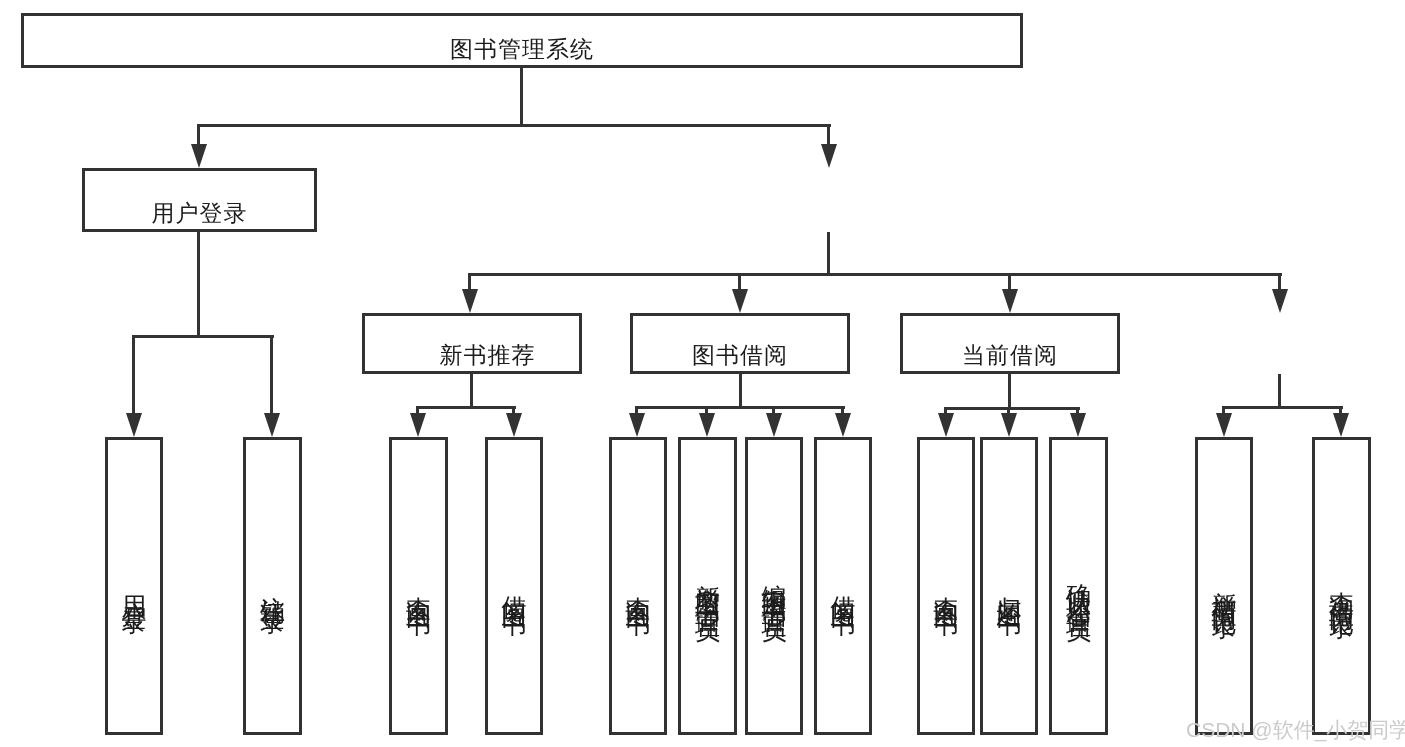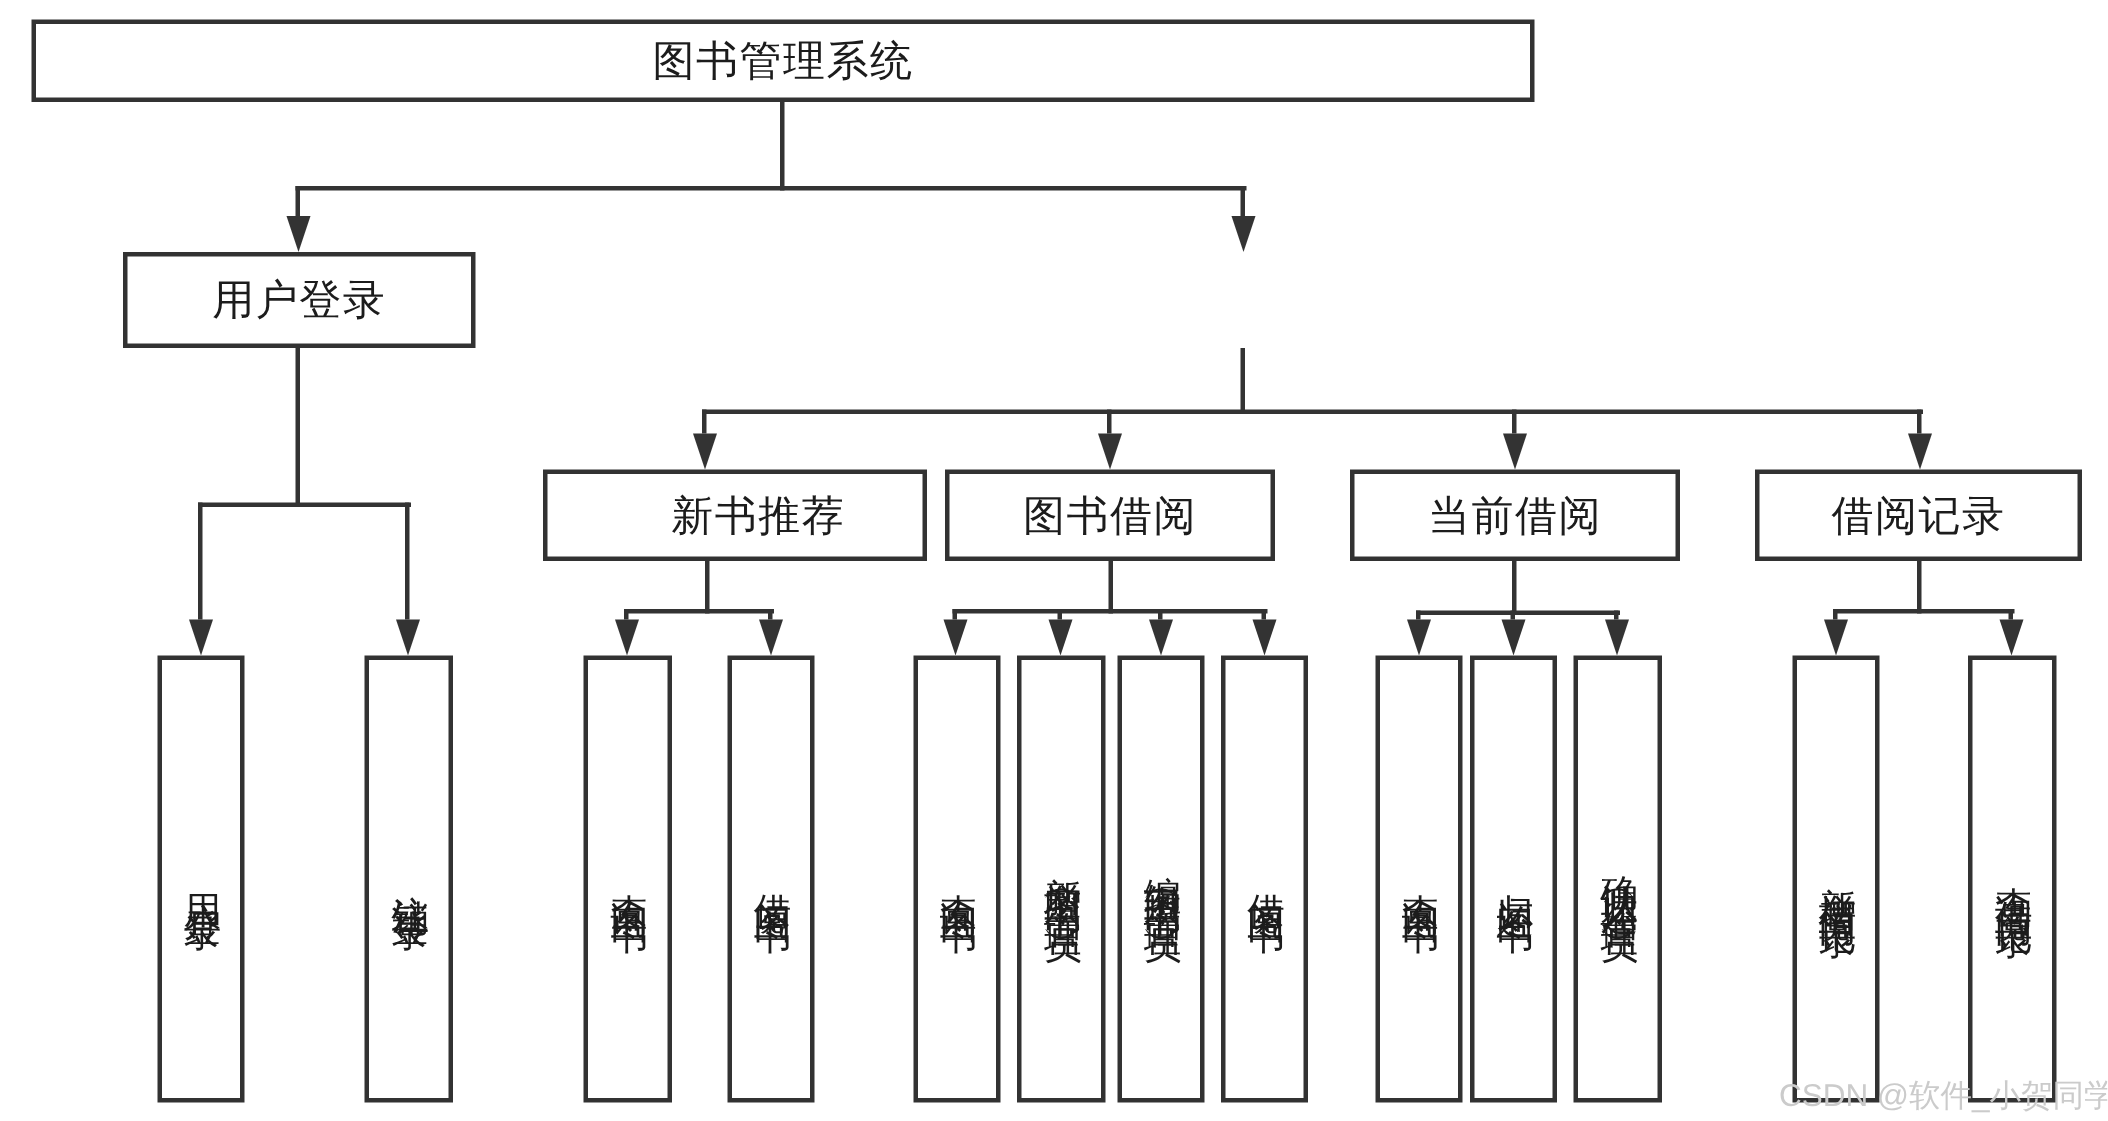--- a/index.html
+++ b/index.html
@@ -13,21 +13,21 @@
   .box{
     position:absolute;
     box-sizing:border-box;
     border:3px solid #323232;
     background:#ffffff;
     display:flex;
     align-items:center;
     justify-content:center;
     color:#1c1c1c;
   }
-  .hbox{font-size:28px;letter-spacing:1px;}
+  .hbox{font-size:23px;letter-spacing:1px;align-items:flex-end;}
   .vbox{
     font-size:25px;
     writing-mode:vertical-lr;
     text-orientation:mixed;
     letter-spacing:5px;
     line-height:1;
   }
   .hline{position:absolute;height:3px;background:#333333;}
   .vline{position:absolute;width:3px;background:#333333;}
   .ah{
@@ -112,31 +112,28 @@
 
   <div class="box hbox" style="left:21px;top:13px;width:1002px;height:55px;">
     <span>图书管理系统</span>
   </div>
 
   <div class="box hbox" style="left:82px;top:168px;width:235px;height:64px;">
     <span>用户登录</span>
   </div>
 
 
-  <div class="box hbox" style="left:362px;top:313px;width:256px;height:61px;padding-left:31px;">
+  <div class="box hbox" style="left:362px;top:313px;width:220px;height:61px;padding-left:31px;">
     <span>新书推荐</span>
   </div>
   <div class="box hbox" style="left:900px;top:313px;width:220px;height:61px;">
     <span>当前借阅</span>
   </div>
   <div class="box hbox" style="left:630px;top:313px;width:220px;height:61px;">
     <span>图书借阅</span>
-  </div>
-  <div class="box hbox" style="left:1170px;top:313px;width:218px;height:61px;">
-    <span>借阅记录</span>
   </div>
 
   <div class="box vbox" style="left:105px;top:437px;width:58px;height:298px;">
     <span>用户登录</span>
   </div>
   <div class="box vbox" style="left:243px;top:437px;width:59px;height:298px;">
     <span>注销登录</span>
   </div>
 
   <div class="box vbox" style="left:389px;top:437px;width:59px;height:298px;">

